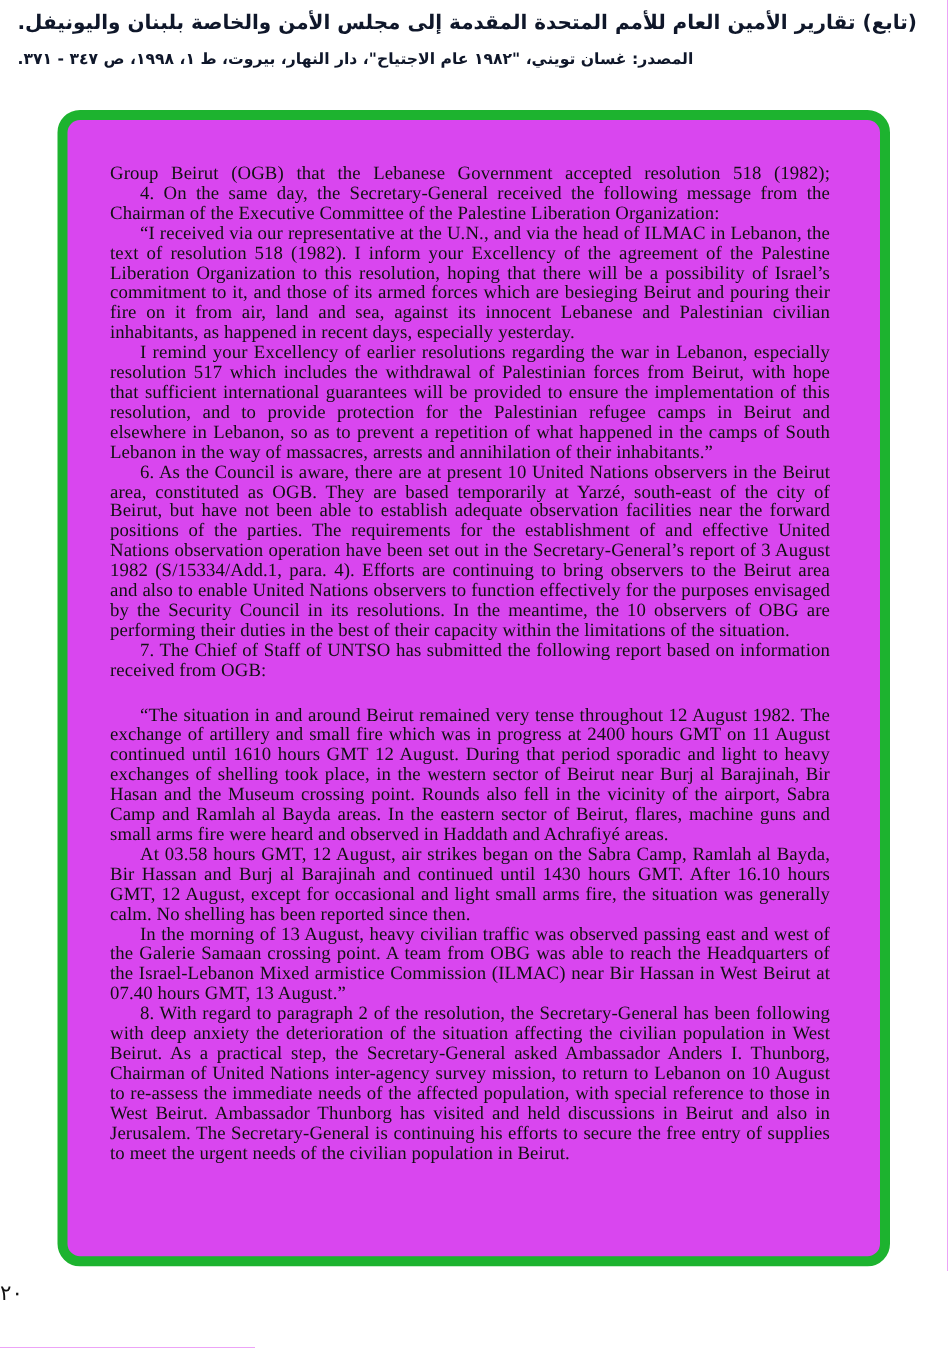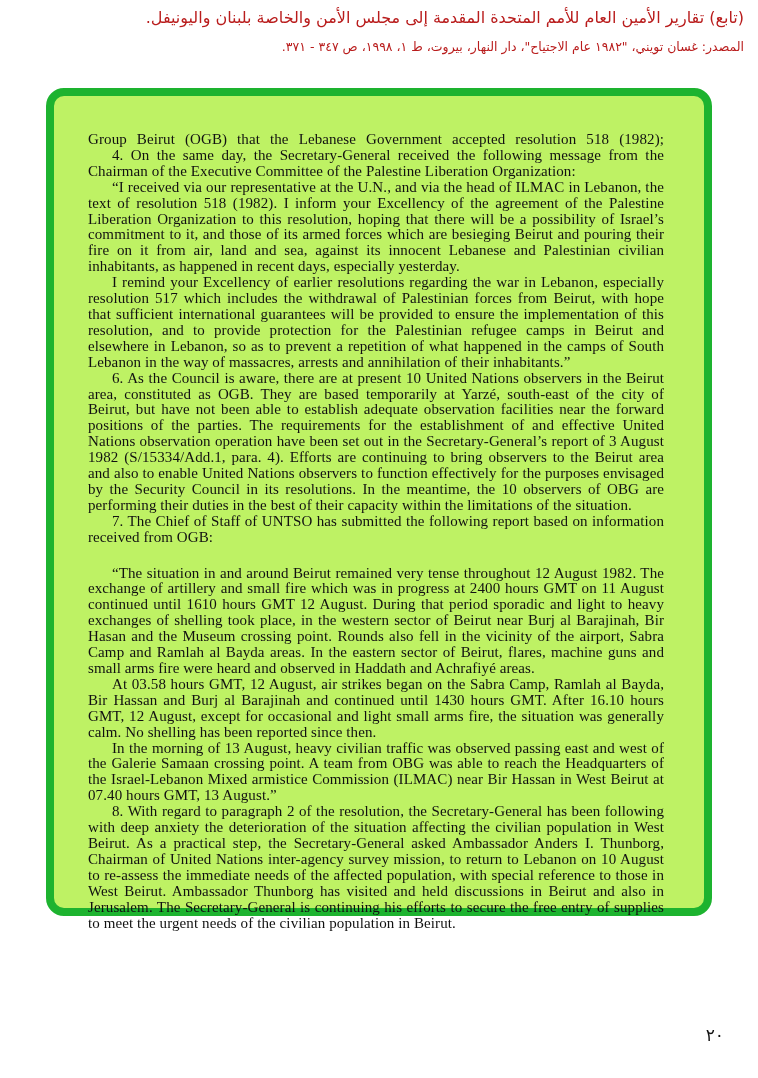--- a/index.html
+++ b/index.html
@@ -6,60 +6,60 @@
   body {
     width: 758px; height: 1078px;
     position: relative;
     background: #ffffff;
     font-family: "Liberation Serif", serif;
     overflow: hidden;
   }
   .arabic-header {
     position: absolute;
     top: 6px; left: 14px; right: 14px;
-    text-align: right;
+    text-align: left;
     font-family: "DejaVu Sans", sans-serif;
-    font-weight: normal;
-    color: #b91c1c;
+    font-weight: bold;
+    color: #0f172a;
   }
   .arabic-header .line1 {
     font-size: 16px;
     line-height: 24px;
   }
   .arabic-header .line2 {
     font-size: 12.5px;
     line-height: 18px;
     margin-top: 8px;
   }
   .doc-frame {
     position: absolute;
     left: 46px; top: 88px;
-    width: 666px; height: 828px;
+    width: 666px; height: 925px;
     box-sizing: border-box;
     border: 8px solid #1db32f;
     border-radius: 18px;
-    background: #bef264;
+    background: #d946ef;
   }
   .doc-body {
     position: absolute;
     left: 34px; right: 40px; top: 36px;
     color: #111111;
     font-size: 15px;
     line-height: 15.9px;
     text-align: justify;
     letter-spacing: 0.1px;
   }
   .doc-body p.para { margin: 0; }
   .doc-body p.para.indent { text-indent: 24px; }
   .doc-body p.para.gap { margin-top: 20px; }
   .doc-body p.para.jlast { text-align-last: justify; }
   .page-number {
     position: absolute;
     top: 1025px; left: 0; right: 34px;
-    text-align: right;
+    text-align: left;
     font-family: "DejaVu Sans", sans-serif;
     font-size: 17px;
     color: #111111;
   }
 </style>
 </head>
 <body style="background: rgb(255, 255, 255);">
 
 <div class="arabic-header">
   <div class="line1" dir="rtl">(تابع) تقارير الأمين العام للأمم المتحدة المقدمة إلى مجلس الأمن والخاصة بلبنان واليونيفل.</div>

